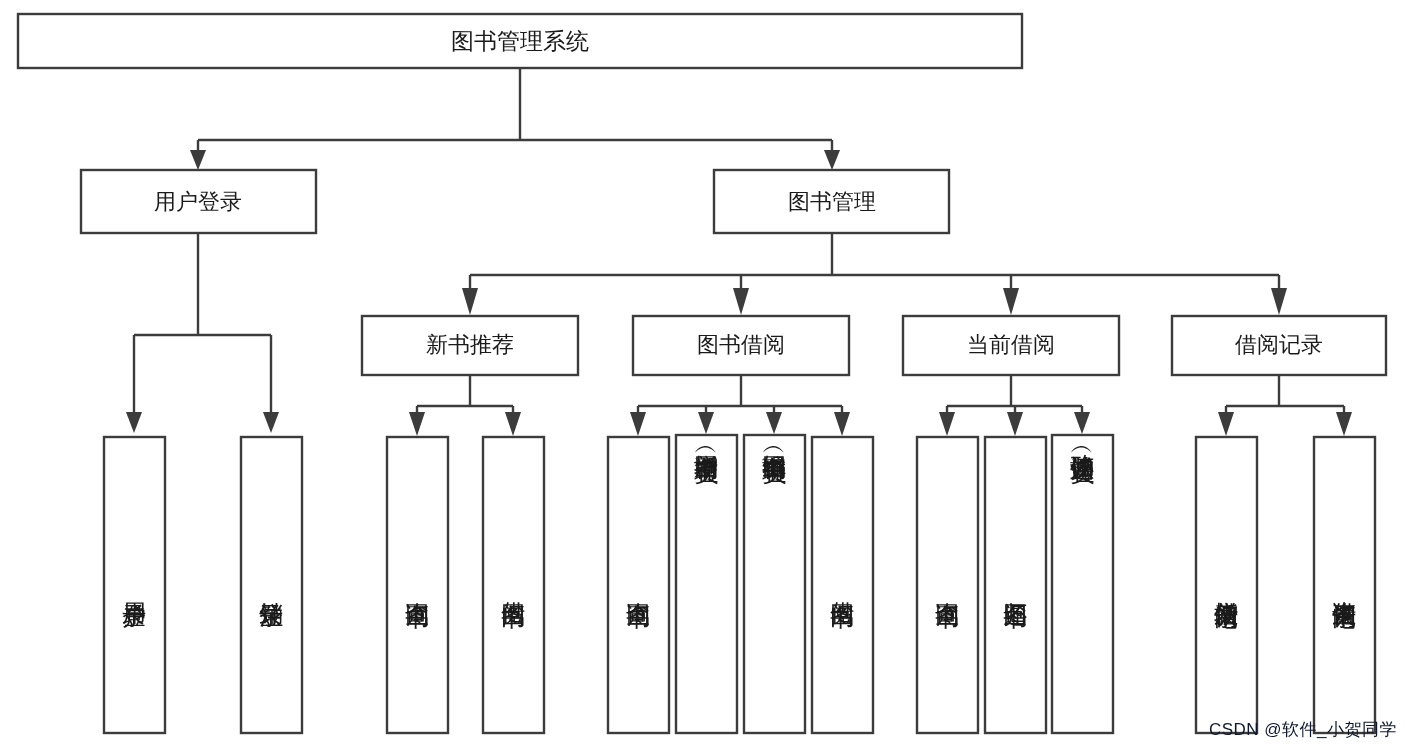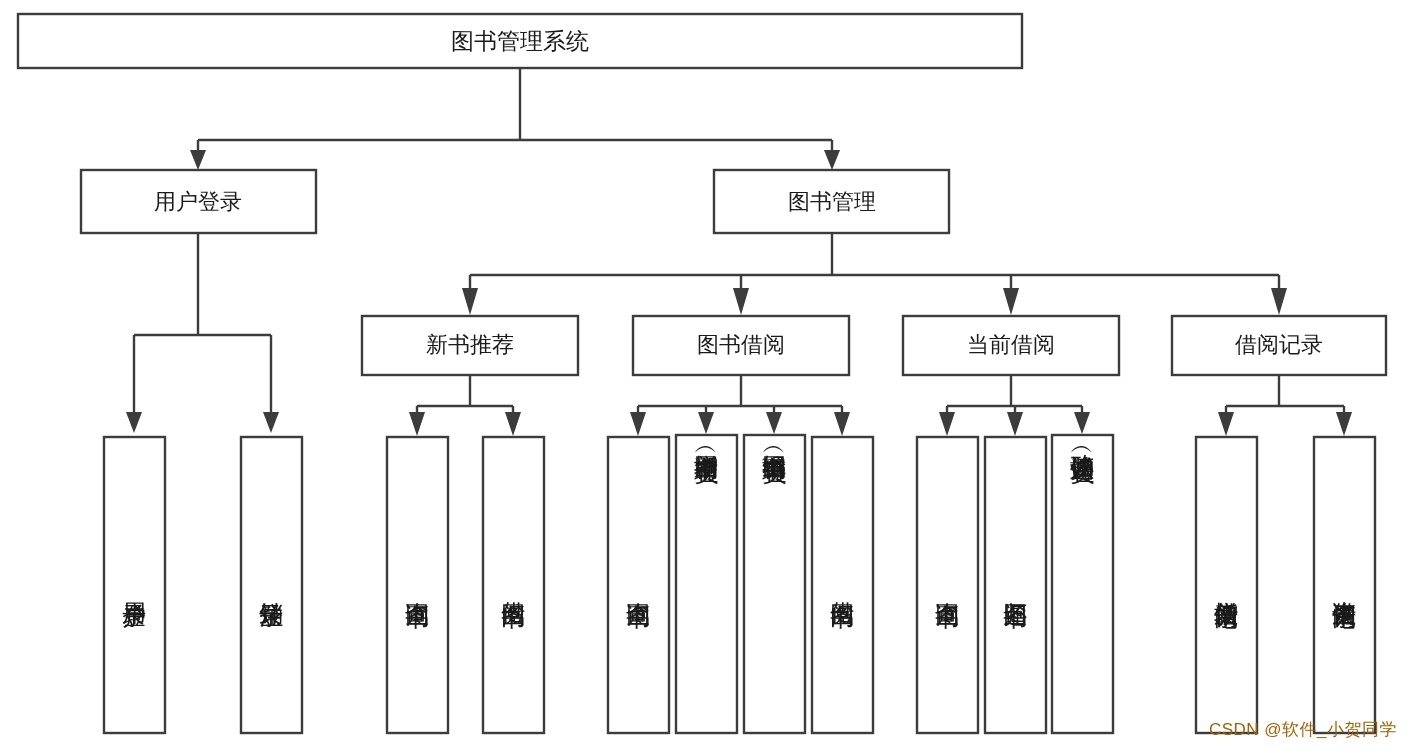--- a/index.html
+++ b/index.html
@@ -72,21 +72,21 @@
     letter-spacing: 1px;
     white-space: nowrap;
     text-align: center;
   }
   #watermark {
     position: absolute;
     right: 8px;
     bottom: 6px;
     font-family: "Liberation Sans", "DejaVu Sans", sans-serif;
     font-size: 17px;
-    color: #a16207;
+    color: #0f172a;
     letter-spacing: 0.5px;
     white-space: nowrap;
   }
 </style>
 </head>
 <body>
 
 <div id="diagram-root">
 
   <svg class="diagram" viewBox="0 0 1405 747">

